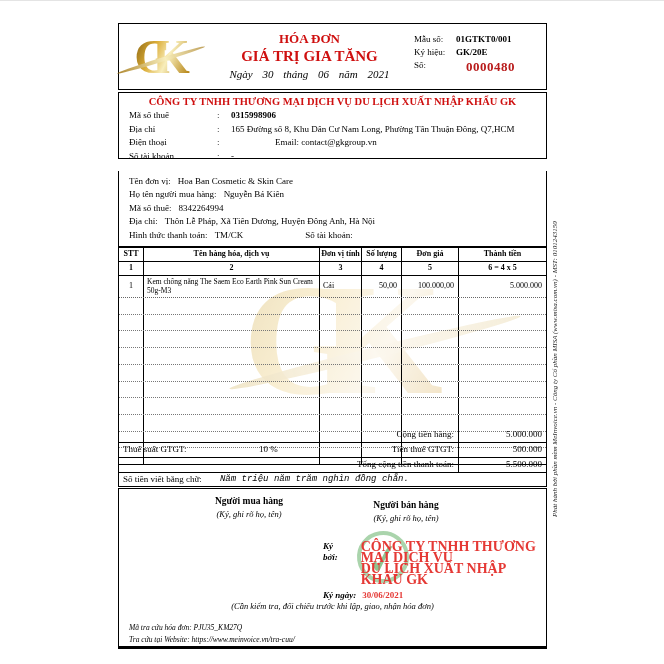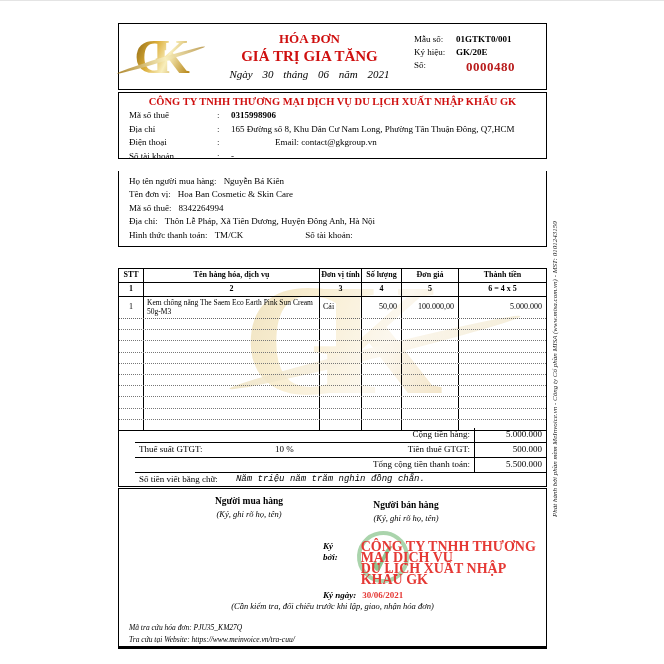--- a/index.html
+++ b/index.html
@@ -45,37 +45,37 @@
   
   #watermark{position:absolute;left:243px;top:260px;z-index:1;opacity:.34;}
   .wm-text{font-size:158px;font-weight:bold;line-height:1;letter-spacing:-46px;padding-right:46px;
     background:linear-gradient(115deg,#caa43c,#eecf7d,#f7ead0,#d7a94a);
     -webkit-background-clip:text;background-clip:text;color:transparent;-webkit-text-fill-color:transparent;}
   .wm-swoosh{position:absolute;left:-18px;top:86px;width:300px;height:11px;border-radius:50%;
     background:linear-gradient(90deg,rgba(202,164,60,.8),rgba(247,234,208,.95),rgba(202,164,60,.55));
     transform:rotate(-14deg);}
 
   
-  #table-box{top:246px;height:163px;display:flex;flex-direction:column;z-index:2;margin-top:21px;}
+  #table-box{top:246px;height:218px;display:flex;flex-direction:column;z-index:2;}
   .trow{display:grid;grid-template-columns:25px 176px 42px 40px 57px 1fr;}
   .tcell{border-right:1px solid #000;box-sizing:border-box;overflow:hidden;}
   .tcell:last-child{border-right:none;}
   .thead-row,.tnum-row{height:13px;line-height:12px;font-weight:bold;font-size:8px;text-align:center;border-bottom:1px solid #000;}
   .titem-row{height:21px;border-bottom:1px dotted #666;font-size:8px;}
   .cell-center{text-align:center;line-height:20px;}
   .cell-name{font-size:7.5px;line-height:9px;padding:1px 2px 0 3px;text-align:left;}
   .cell-left{text-align:left;padding-left:3px;line-height:20px;}
   .cell-right{text-align:right;padding-right:4px;line-height:20px;}
   #empty-rows{flex:1;display:flex;flex-direction:column;}
   .trow.empty{flex:1;border-bottom:1px dotted #777;}
   .trow.empty:last-child{border-bottom:none;}
 
   
   #summary-box{position:absolute;left:118px;top:427px;width:429px;box-sizing:border-box;z-index:2;
-    border-left:1px solid #000;border-right:1px solid #000;border-bottom:1px solid #000;padding-left:16px;}
+    border-left:1px solid #000;border-right:1px solid #000;border-bottom:1px solid #000;}
   .sumrow{display:grid;grid-template-columns:340px 1fr;height:14px;line-height:13px;font-size:9px;border-bottom:1px solid #000;}
   .sumrow .left{border-right:1px solid #000;box-sizing:border-box;padding:0 4px;position:relative;}
   .sumrow .right{text-align:right;padding:0 4px;}
   .ralign{text-align:right;}
   .rate-mid{position:absolute;left:140px;top:0;}
   .vatlab{position:absolute;right:4px;top:0;}
   .words-row{display:flex;height:13px;line-height:12px;font-size:9px;padding:0 4px;}
   .words-val{font-style:italic;margin-left:18px;font-family:Liberation Mono, monospace;}
 
   
@@ -151,26 +151,26 @@
     </div>
     <div class="srow">
       <span class="slabel">Số tài khoản</span>
       <span class="scolon">:</span>
       <span>-</span>
     </div>
   </div>
 
   <div class="box" id="buyer-box">
     <div class="brow">
+      <span>Tên đơn vị:</span>
+      <span class="bval">Hoa Ban Cosmetic &amp; Skin Care</span>
+    </div>
+    <div class="brow">
       <span>Họ tên người mua hàng:</span>
       <span class="bval">Nguyễn Bá Kiên</span>
-    </div>
-    <div class="brow">
-      <span>Tên đơn vị:</span>
-      <span class="bval">Hoa Ban Cosmetic &amp; Skin Care</span>
     </div>
     <div class="brow">
       <span>Mã số thuế:</span>
       <span class="bval">8342264994</span>
     </div>
     <div class="brow">
       <span>Địa chỉ:</span>
       <span class="bval">Thôn Lễ Pháp, Xã Tiên Dương, Huyện Đông Anh, Hà Nội</span>
     </div>
     <div class="brow">

